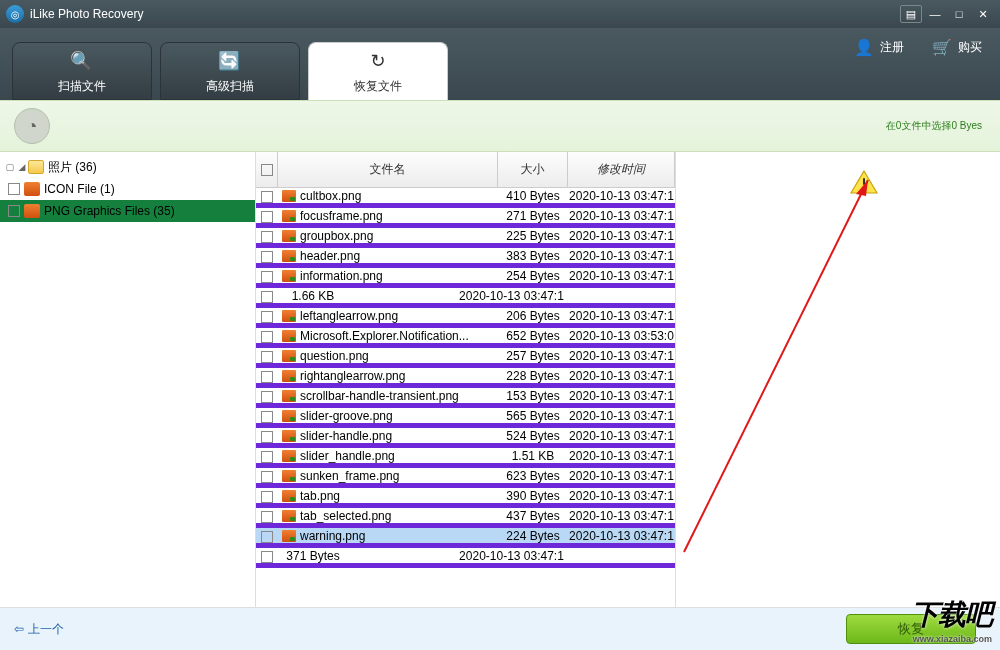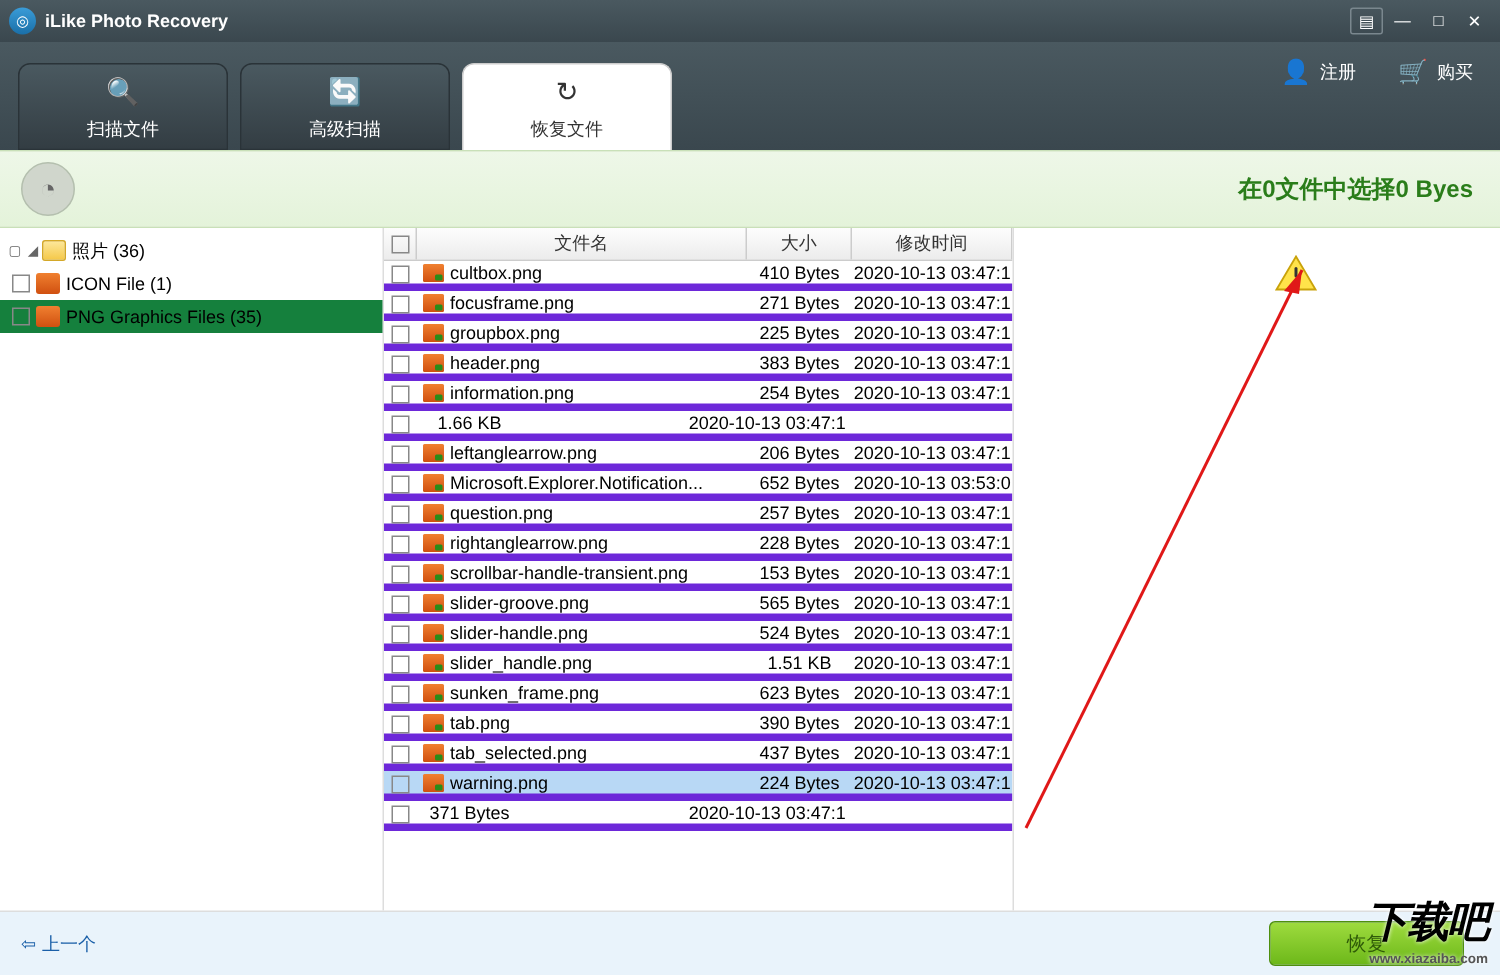--- a/index.html
+++ b/index.html
@@ -1,57 +1,57 @@
 <!DOCTYPE html>
 <html><head>
 <meta charset="utf-8">
 <style>
 * { margin: 0; padding: 0; box-sizing: border-box; font-family: "Microsoft YaHei", Arial, sans-serif; }
 body { width: 1000px; height: 650px; background: #fff; overflow: hidden; position: relative; }
 
 .titlebar { height: 28px; background: linear-gradient(#4a5960, #3a474e); display: flex; align-items: center; padding: 0 6px; color: #fff; font-size: 12px; }
 .titlebar .app-icon { width: 18px; height: 18px; background: linear-gradient(#3a9cd8,#1a6fa8); border-radius: 50%; margin-right: 6px; display: flex; align-items: center; justify-content: center; font-size: 10px; }
-.titlebar .title { flex: 1; font-weight: bold; }
+.titlebar .title { flex: 1; font-weight: normal; }
 .titlebar .winbtn { width: 22px; height: 18px; margin-left: 2px; display: flex; align-items: center; justify-content: center; cursor: pointer; font-size: 11px; }
 .titlebar .winbtn.menu { border: 1px solid #7a878e; border-radius: 2px; }
 
 .toolbar { height: 72px; background: linear-gradient(#4a5960, #3a474e); display: flex; align-items: flex-end; padding: 0 12px; position: relative; }
 .tabbtn { width: 140px; height: 58px; margin-right: 8px; border-radius: 8px 8px 0 0; display: flex; flex-direction: column; align-items: center; justify-content: center; color: #fff; font-size: 12px; cursor: pointer; background: linear-gradient(#4a5960,#333d43); border: 1px solid #2a3338; }
 .tabbtn.active { background: #fff; color: #333; border: 1px solid #ccc; border-bottom: none; }
 .tabbtn .t-icon { width: 26px; height: 26px; margin-bottom: 4px; display: flex; align-items: center; justify-content: center; font-size: 18px; }
 .toolbar .right-actions { position: absolute; right: 18px; top: 10px; display: flex; gap: 28px; color: #fff; font-size: 12px; }
 .right-actions .act { display: flex; align-items: center; gap: 6px; cursor: pointer; }
 .right-actions .act .ai { font-size: 16px; }
 
 .infoband { height: 52px; background: linear-gradient(#eef7e8,#e4f3da); border-top: 1px solid #c9e0b8; border-bottom: 1px solid #c9e0b8; display: flex; align-items: center; padding: 0 14px; position: relative; }
 .infoband .ib-icon { width: 36px; height: 36px; border-radius: 50%; background: #d0d6cc; border: 1px solid #b4bfae; margin-right: 10px; display:flex;align-items:center;justify-content:center;font-size:18px;color:#666; }
 .infoband .ib-text .line1 { color: #2a7d1a; font-weight: bold; font-size: 12px; }
 .infoband .ib-text .line2 { color: #444; font-size: 11px; margin-top: 2px; }
 .infoband .ib-text .line2 .count { color: #2a8c1a; font-weight: bold; }
-.infoband .ib-status { position: absolute; right: 18px; color: #2a7d1a; font-size: 16px; font-weight: bold; }
+.infoband .ib-status { position: absolute; right: 18px; color: #2a7d1a; font-size: 10px; font-weight: normal; }
 
 .workspace { display: flex; height: 456px; border-bottom: 1px solid #ddd; }
 
 .sidebar { width: 256px; border-right: 1px solid #ddd; font-size: 12px; padding-top: 4px; }
 .tree-row { display: flex; align-items: center; height: 22px; padding-left: 4px; cursor: pointer; }
 .tree-row.child { }
 .tree-row.selected { background: #15803d; }
 .tree-row .tw { width: 12px; text-align: center; color: #666; font-size: 9px; }
 .tree-row .cb { width: 12px; height: 12px; border: 1px solid #888; margin: 0 4px; }
 .tree-row .fi { width: 16px; height: 14px; margin-right: 4px; display:flex;align-items:center;justify-content:center;font-size:11px; }
 .tree-row .folder-icon { background: linear-gradient(#fde79a,#f5c94a); border: 1px solid #d4a828; border-radius: 2px; }
 .tree-row .png-file-icon { background: linear-gradient(#f08030,#d05010); border-radius: 2px; }
 
 .filelist { width: 420px; border-right: 1px solid #ddd; display: flex; flex-direction: column; font-size: 12px; overflow: hidden; }
-.fl-header { display: flex; height: 22px; background: linear-gradient(#fdfdfd,#ececec); border-bottom: 1px solid #ccc; }
+.fl-header { display: flex; height: 36px; background: linear-gradient(#fdfdfd,#ececec); border-bottom: 1px solid #ccc; }
 .fl-header .hcell { border-right: 1px solid #ccc; display: flex; align-items: center; justify-content: center; color: #333; position: relative; cursor: pointer; }
 .hc-cb { width: 22px; }
 .hc-name { width: 220px; }
 .hc-size { width: 70px; }
-.hc-date { flex: 1; }
+.hc-date { flex: 1; font-style: italic; }
 .fl-body { flex: 1; overflow-y: auto; overflow-x: hidden; }
 .fl-row { display: flex; height: 20px; align-items: flex-end; border-bottom: 5px solid #6d28d9; cursor: pointer; }
 .fl-row.selected { background: #b8d8f5; }
 .fl-row .rcb { width: 22px; display: flex; justify-content: center; }
 .fl-row .rcb .cb { width: 12px; height: 12px; border: 1px solid #888; }
 .fl-row .rname { width: 220px; display: flex; align-items: center; overflow: hidden; white-space: nowrap; }
 .fl-row .rname .fic { width: 14px; height: 12px; margin: 0 4px; background: linear-gradient(#f08030,#d05010); border-radius: 1px; flex-shrink: 0; position: relative; }
 .fl-row .rname .fic::after { content:""; position:absolute; right:1px; bottom:1px; width:5px; height:4px; background:#2a8c1a; border-radius:1px; }
 .fl-row .rsize { width: 70px; text-align: center; }
 .fl-row .rdate { flex: 1; text-align: center; white-space: nowrap; overflow: hidden; }

